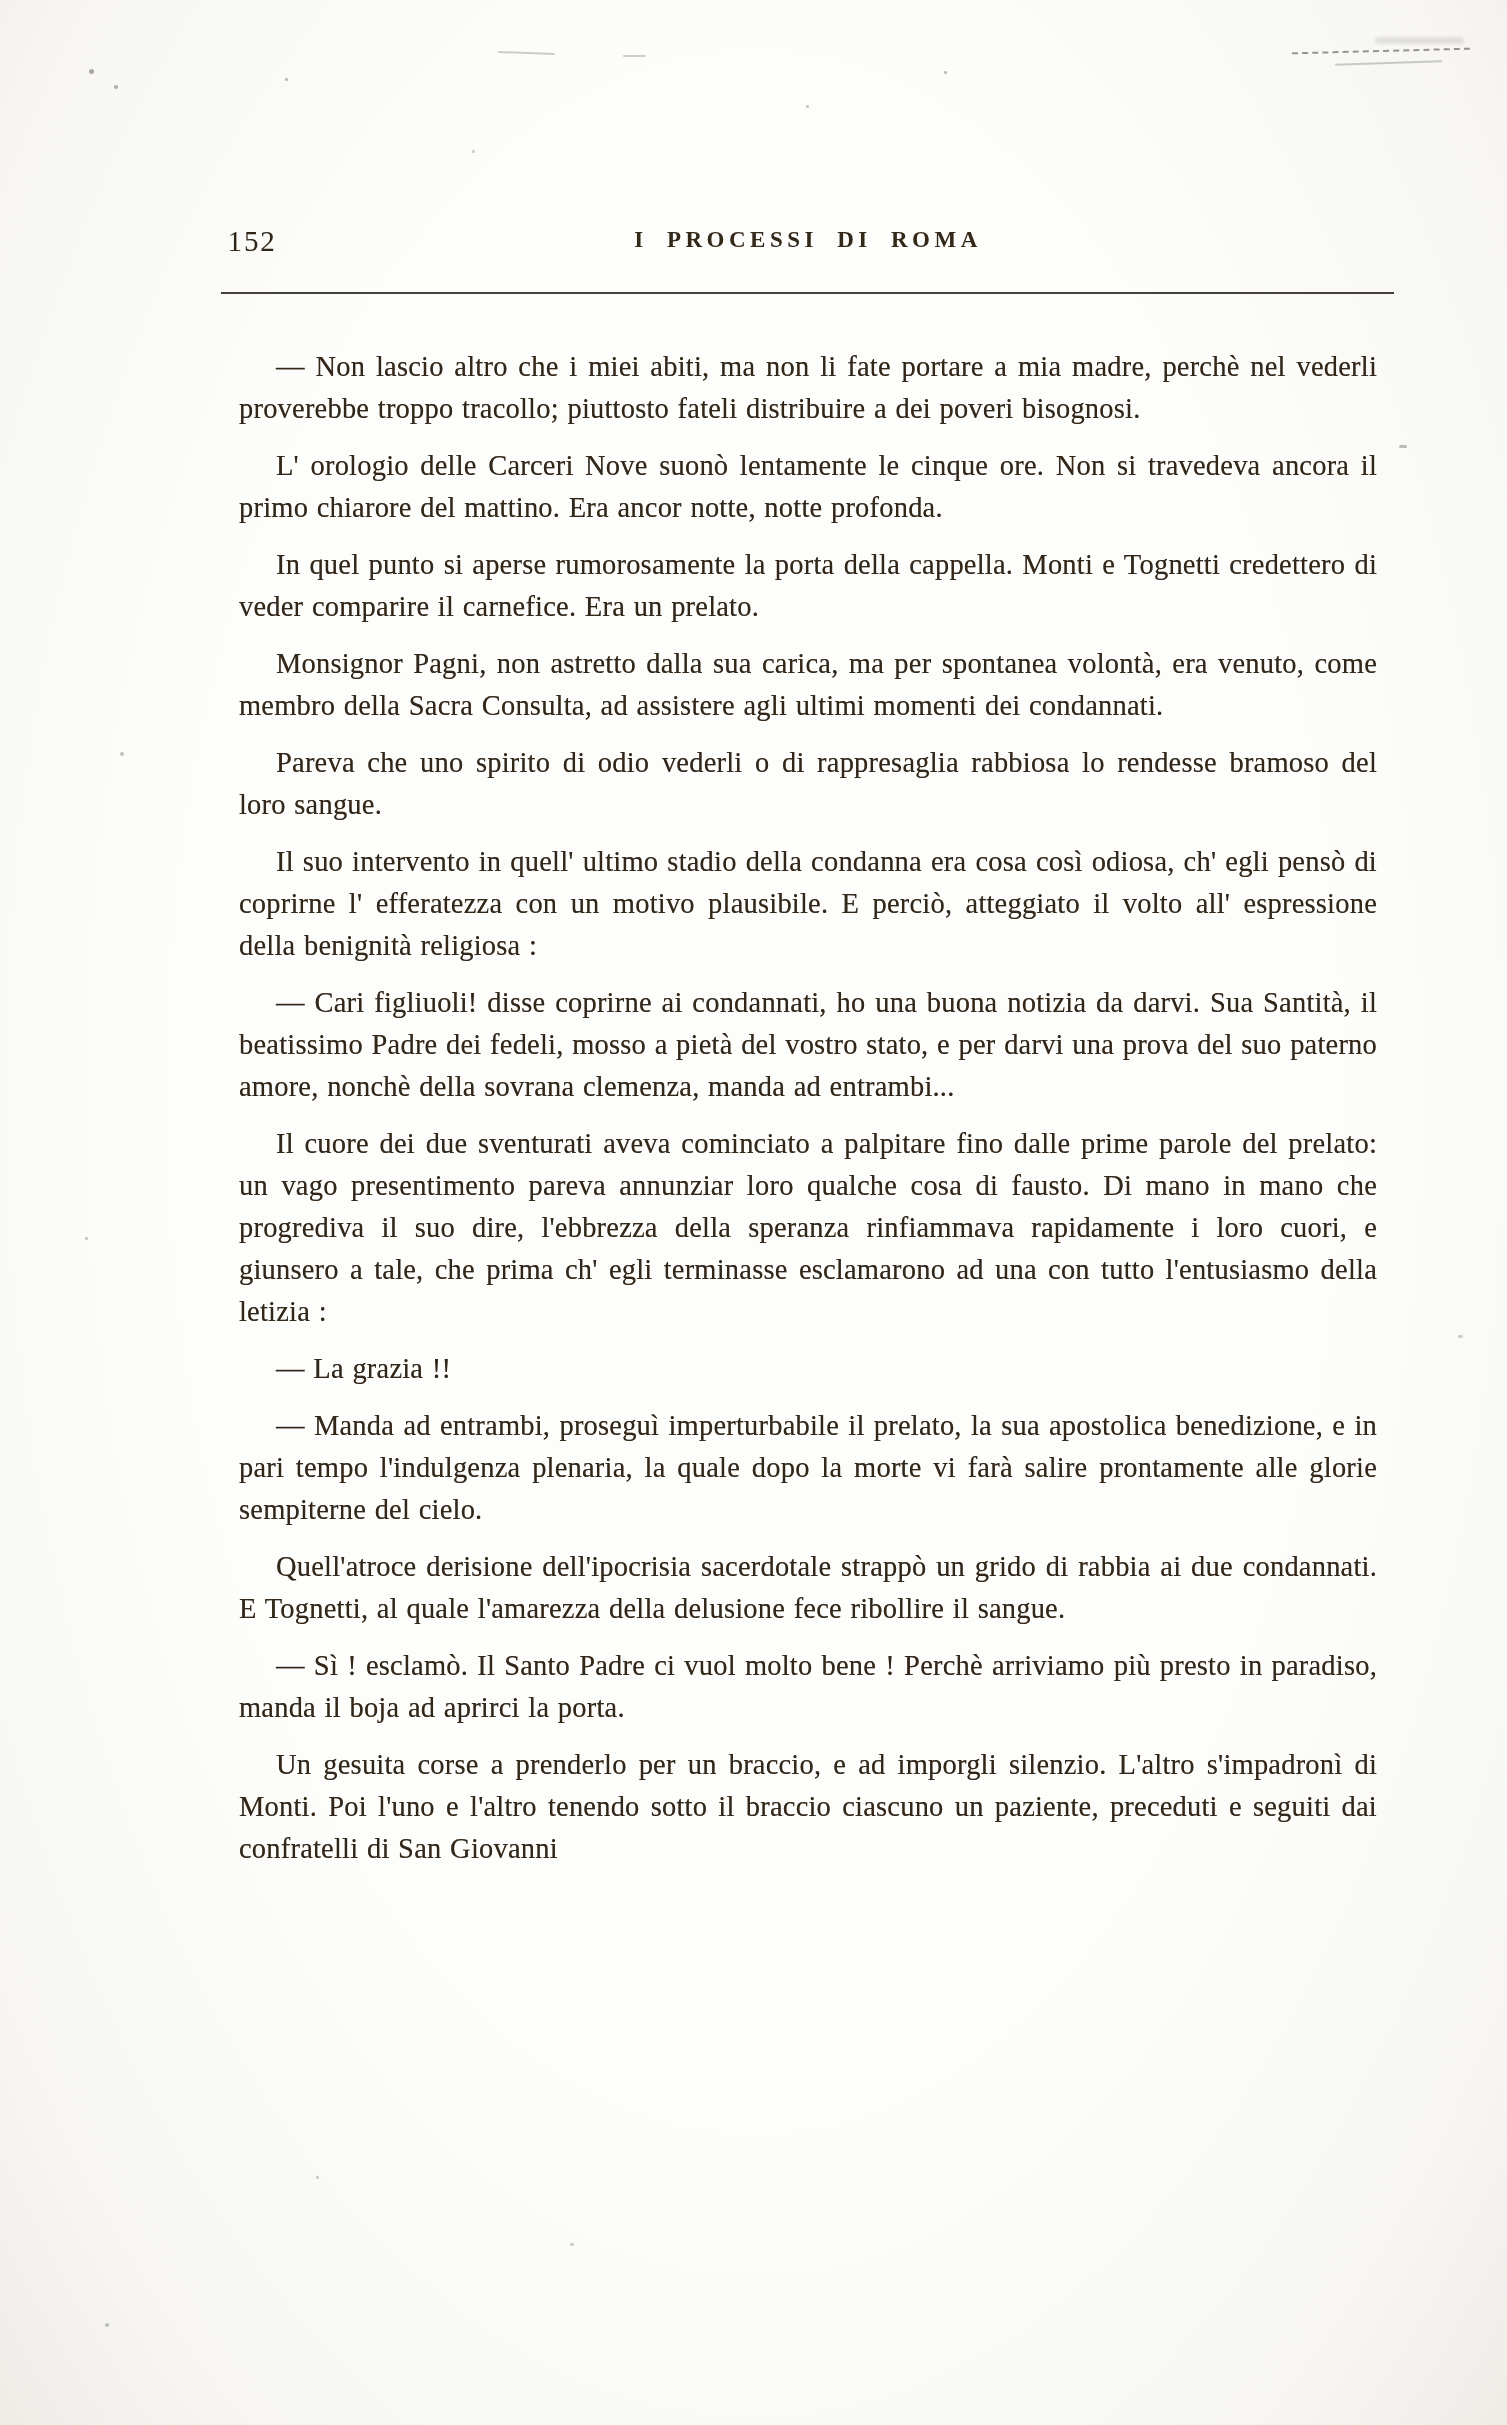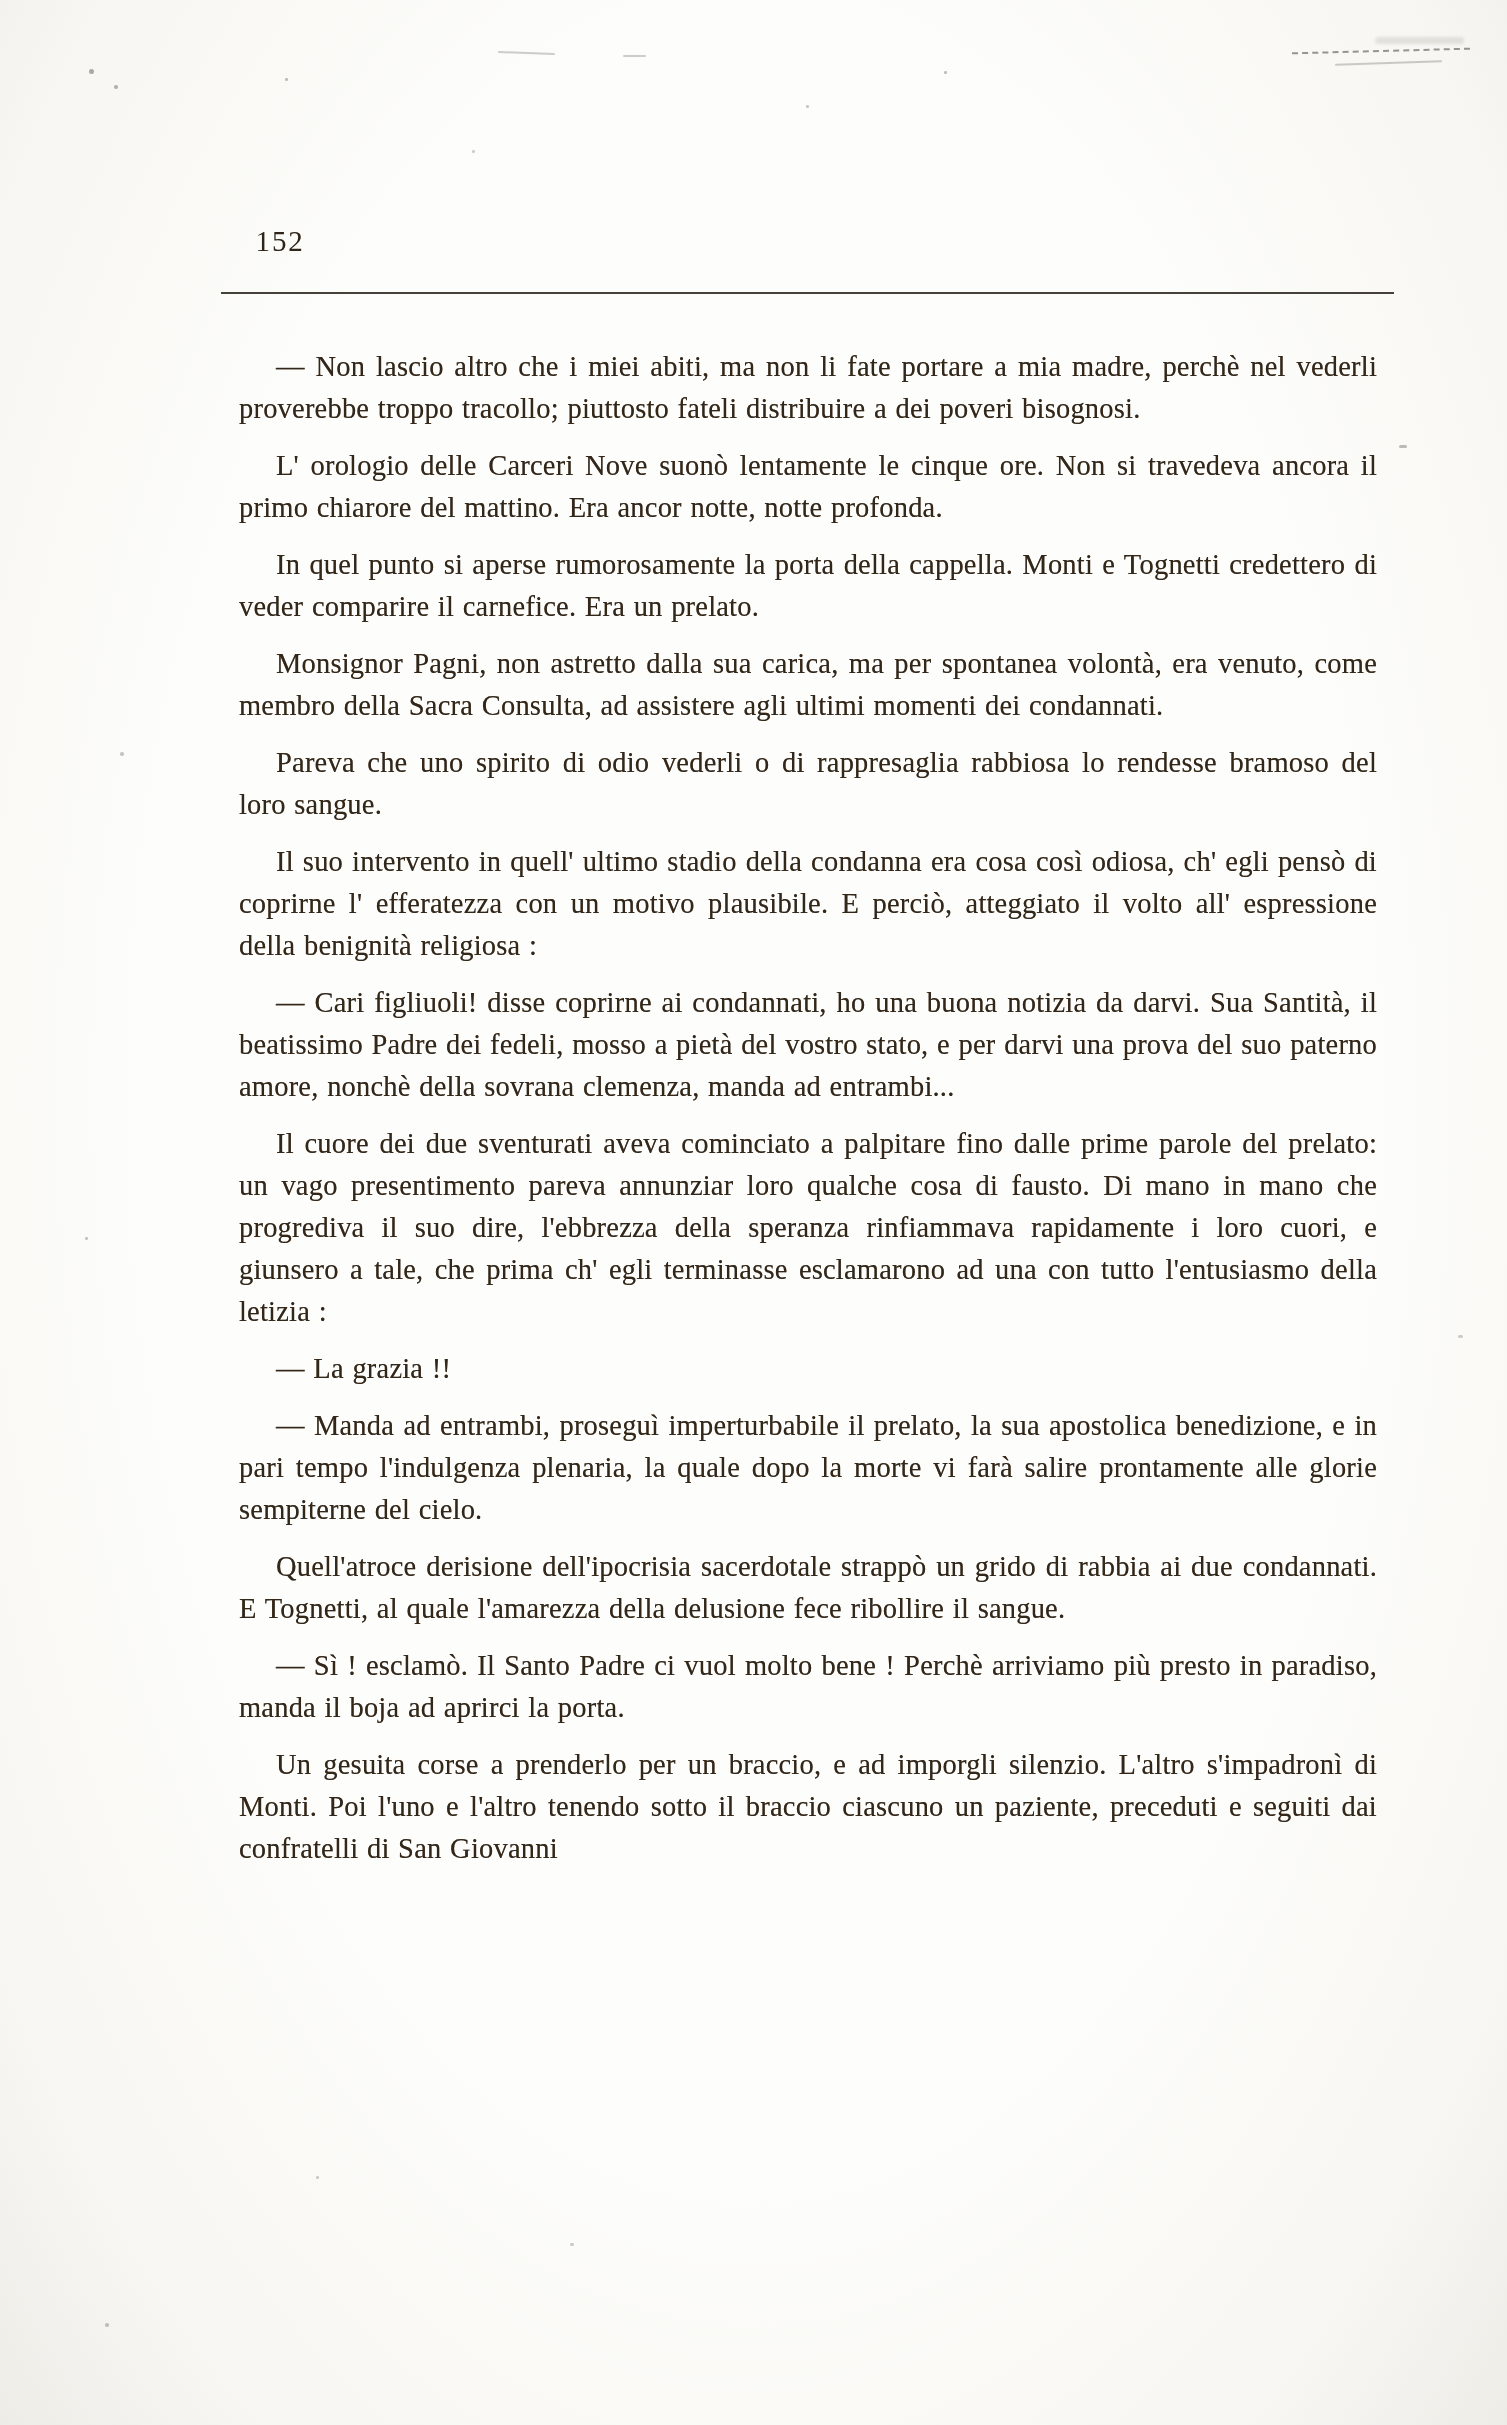--- a/index.html
+++ b/index.html
@@ -7,21 +7,21 @@
     width:1508px;height:2426px;
     background:#dededa;
     font-family:"Liberation Serif","DejaVu Serif",serif;
   }
   .page{
     position:relative;width:1508px;height:2426px;overflow:hidden;
     background:radial-gradient(ellipse at 50% 45%, #fdfdfb 55%, #f7f6f2 85%, #edece7 100%);
     color:#33271a;
   }
   
-  .header-row{position:absolute;top:223px;left:224px;width:1168px;height:41px;margin-left:28px;}
+  .header-row{position:absolute;top:223px;left:224px;width:1168px;height:41px;}
   .page-number{
     position:absolute;left:3.6px;top:1.8px;
     font-size:29px;letter-spacing:1.8px;color:#2f2418;
   }
   .running-title{
     position:absolute;left:0;right:0;top:3.6px;text-align:center;
     font-size:23px;font-weight:bold;letter-spacing:4.5px;word-spacing:9px;
     color:#342819;
   }
   .header-rule{
@@ -78,20 +78,21 @@
   <i class="artifact a12"></i>
   <i class="artifact a13"></i>
   <i class="artifact a14"></i>
   <i class="artifact a15"></i>
   <i class="artifact a16"></i>
   <i class="artifact a17"></i>
   <i class="artifact a18"></i>
 
   <header class="header-row">
     <span class="page-number">152</span>
+    <span class="running-title">I PROCESSI DI ROMA</span>
   </header>
   <hr class="header-rule">
 
   <main class="text-block">
     <p>— Non lascio altro che i miei abiti, ma non li fate portare a mia madre, perchè nel vederli proverebbe troppo tracollo; piuttosto fateli distribuire a dei poveri bisognosi.</p>
     <p>L' orologio delle Carceri Nove suonò lentamente le cinque ore. Non si travedeva ancora il primo chiarore del mattino. Era ancor notte, notte profonda.</p>
     <p>In quel punto si aperse rumorosamente la porta della cappella. Monti e Tognetti credettero di veder comparire il carnefice. Era un prelato.</p>
     <p>Monsignor Pagni, non astretto dalla sua carica, ma per spontanea volontà, era venuto, come membro della Sacra Consulta, ad assistere agli ultimi momenti dei condannati.</p>
     <p>Pareva che uno spirito di odio vederli o di rappresaglia rabbiosa lo rendesse bramoso del loro sangue.</p>
     <p>Il suo intervento in quell' ultimo stadio della condanna era cosa così odiosa, ch' egli pensò di coprirne l' efferatezza con un motivo plausibile. E perciò, atteggiato il volto all' espressione della benignità religiosa :</p>

